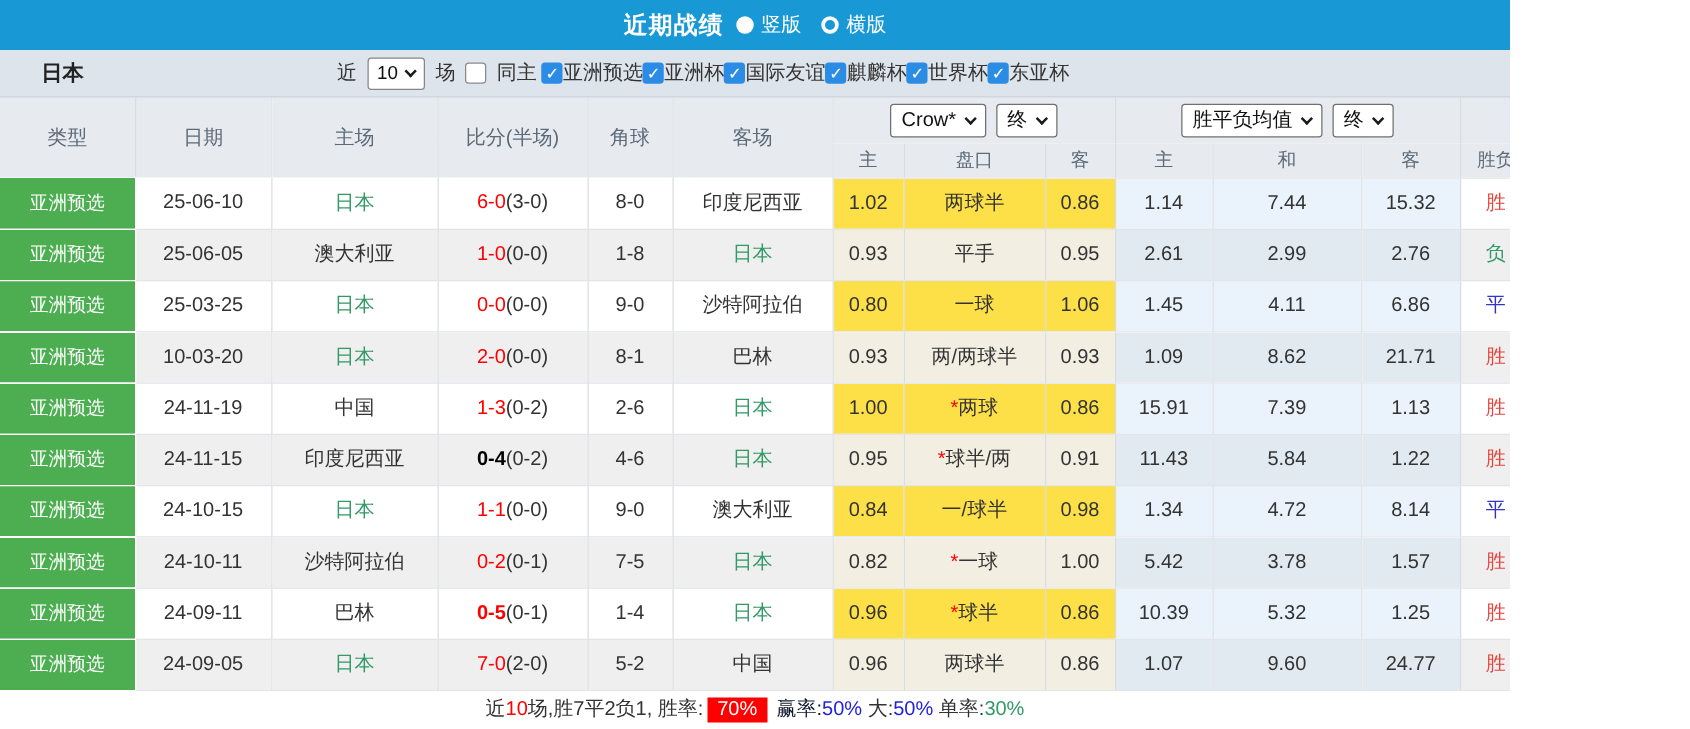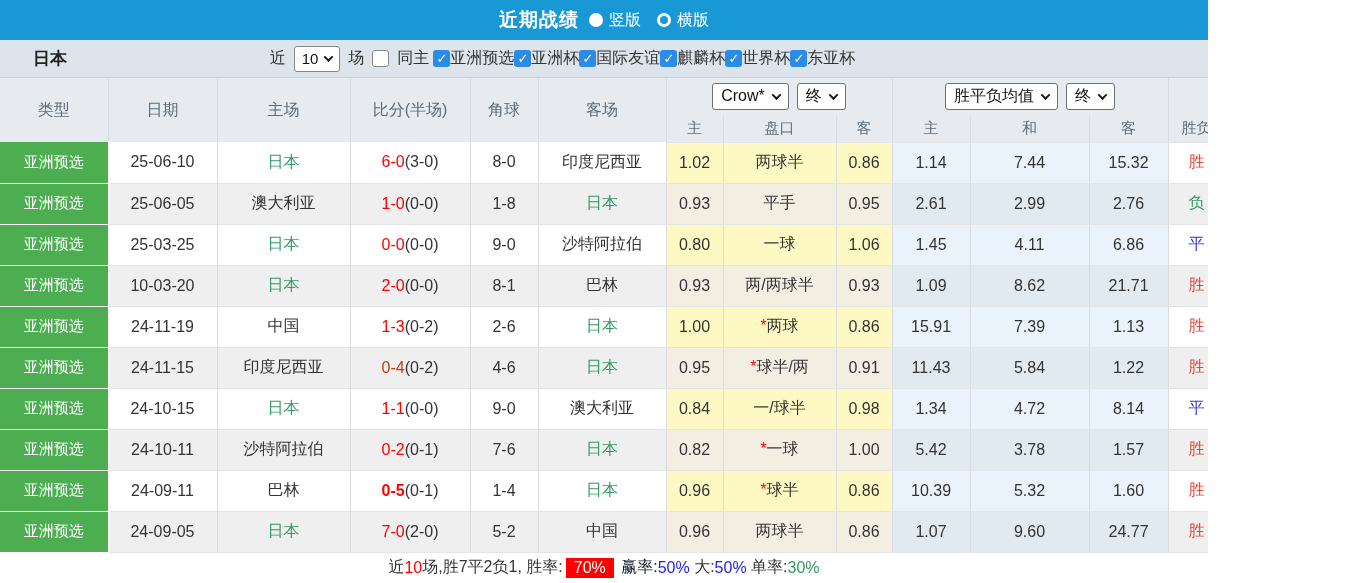--- a/index.html
+++ b/index.html
@@ -35,21 +35,21 @@
   thead tr.selrow th { height:37px; border-bottom:none; }
   thead tr.subrow th { height:27px; font-size:15px; }
   thead th.spanhead { height:64px; }
   .hsel { display:inline-flex; align-items:center; background:#fff; border:1px solid #6f6f6f; border-radius:3px; height:27px; padding:0 8px; font-size:16px; color:#111; cursor:pointer; margin:0 4px; }
   .hsel .chev { width:7px; height:7px; border-right:2px solid #1a1a1a; border-bottom:2px solid #1a1a1a; transform:rotate(45deg) translate(-1px,-1px); margin-left:8px; }
 
   tbody td { height:41px; font-size:16px; color:#333; }
   tbody tr.odd  td { background:#fff; }
   tbody tr.even td { background:#efefef; }
   tbody td.type-cell { background:#4cae51 !important; color:#fff; font-size:15px; border-bottom:1px solid #fff; border-right:1px solid #fff; }
-  tbody tr.odd  td.hdc { background:#fef9c3; }
+  tbody tr.odd  td.hdc { background:#fde047; }
   tbody tr.even td.hdc { background:#f3eee2; }
   tbody tr.odd  td.avg { background:#eaf3fb; }
   tbody tr.even td.avg { background:#e2eaf1; }
 
   
   .summary { height:30px; display:flex; align-items:center; justify-content:center; font-size:16px; background:#fff; }
   .summary span { white-space:pre; }
   .pct-badge { background:#f00; color:#fff; padding:1px 8px; margin:0 3px; }
 </style>
 </head>
@@ -257,21 +257,21 @@
           <td class="avg">7.39</td>
           <td class="avg">1.13</td>
           <td style="color: rgb(229, 68, 59);">胜</td>
           <td style="color: rgb(51, 51, 204);">走</td>
           <td style="color: rgb(229, 68, 59);">大</td>
         </tr>
         <tr class="even">
           <td class="type-cell">亚洲预选</td>
           <td>24-11-15</td>
           <td>印度尼西亚</td>
-          <td><span style="color: #c2410c;">0-4</span><span>(0-2)</span></td>
+          <td><span style="color: #000000; font-weight: bold;">0-4</span><span>(0-2)</span></td>
           <td>4-6</td>
           <td style="color: rgb(51, 153, 102);">日本</td>
           <td class="hdc">0.95</td>
           <td class="hdc"><span style="color: rgb(255, 0, 0);">*</span><span>球半/两</span></td>
           <td class="hdc">0.91</td>
           <td class="avg">11.43</td>
           <td class="avg">5.84</td>
           <td class="avg">1.22</td>
           <td style="color: rgb(229, 68, 59);">胜</td>
           <td style="color: rgb(229, 68, 59);">赢</td>
@@ -292,21 +292,21 @@
           <td class="avg">8.14</td>
           <td style="color: rgb(51, 51, 204);">平</td>
           <td style="color: rgb(51, 153, 102);">输</td>
           <td style="color: rgb(51, 153, 102);">小</td>
         </tr>
         <tr class="even">
           <td class="type-cell">亚洲预选</td>
           <td>24-10-11</td>
           <td>沙特阿拉伯</td>
           <td><span style="color: rgb(255, 0, 0);">0-2</span><span>(0-1)</span></td>
-          <td>7-6</td>
+          <td>7-5</td>
           <td style="color: rgb(51, 153, 102);">日本</td>
           <td class="hdc">0.82</td>
           <td class="hdc"><span style="color: rgb(255, 0, 0);">*</span><span>一球</span></td>
           <td class="hdc">1.00</td>
           <td class="avg">5.42</td>
           <td class="avg">3.78</td>
           <td class="avg">1.57</td>
           <td style="color: rgb(229, 68, 59);">胜</td>
           <td style="color: rgb(229, 68, 59);">赢</td>
           <td style="color: rgb(51, 153, 102);">小</td>
@@ -316,21 +316,21 @@
           <td>24-09-11</td>
           <td>巴林</td>
           <td><span style="color: rgb(255, 0, 0); font-weight: bold;">0-5</span><span>(0-1)</span></td>
           <td>1-4</td>
           <td style="color: rgb(51, 153, 102);">日本</td>
           <td class="hdc">0.96</td>
           <td class="hdc"><span style="color: rgb(255, 0, 0);">*</span><span>球半</span></td>
           <td class="hdc">0.86</td>
           <td class="avg">10.39</td>
           <td class="avg">5.32</td>
-          <td class="avg">1.60</td>
+          <td class="avg">1.25</td>
           <td style="color: rgb(229, 68, 59);">胜</td>
           <td style="color: rgb(229, 68, 59);">赢</td>
           <td style="color: rgb(229, 68, 59);">大</td>
         </tr>
         <tr class="even">
           <td class="type-cell">亚洲预选</td>
           <td>24-09-05</td>
           <td style="color: rgb(51, 153, 102);">日本</td>
           <td><span style="color: rgb(255, 0, 0);">7-0</span><span>(2-0)</span></td>
           <td>5-2</td>

